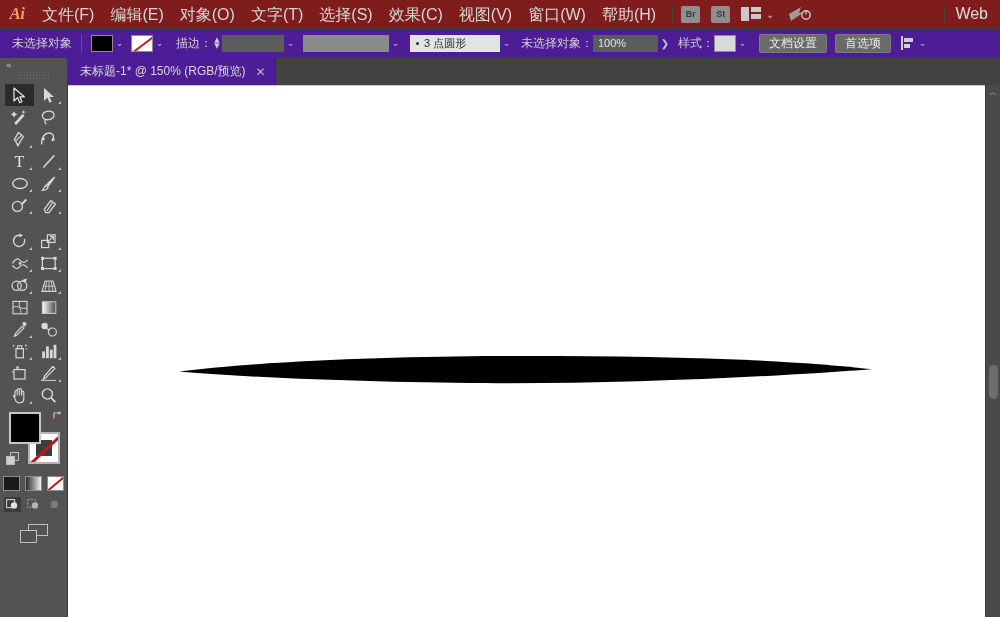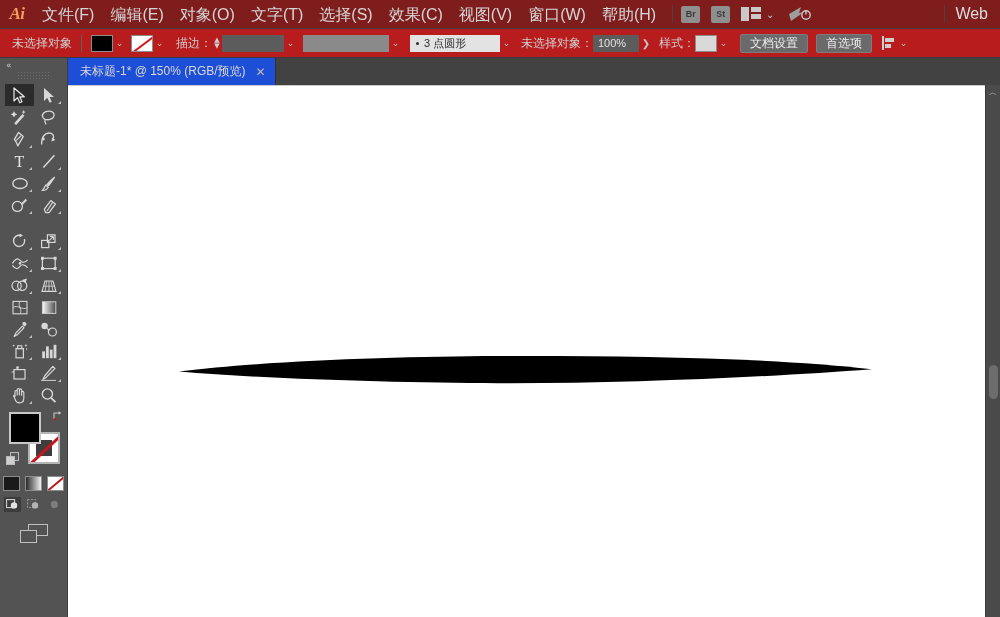--- a/index.html
+++ b/index.html
@@ -45,21 +45,21 @@
   .perf-ico{width:24px;height:18px;margin-left:12px;cursor:default;}
   .menubar-spacer{flex:1;}
   .web-label{
     padding:0 12px 0 10px;color:#dcdcdc;font-size:16px;border-left:1px solid #454545;
     height:18px;line-height:18px;cursor:default;
   }
 
   
   .controlbar{
     position:absolute;left:0;top:29px;width:1000px;height:29px;
-    background:#b91c1c;display:flex;align-items:center;
+    background:#4c1d95;display:flex;align-items:center;
     border-bottom:1px solid #3a3a3a;box-sizing:border-box;padding-left:12px;
   }
   .cb-label{color:#cfcfcf;font-size:12px;white-space:nowrap;}
   .cb-sep{width:1px;height:17px;background:#5f5f5f;margin:0 9px;}
   .swatch{
     width:22px;height:17px;border:1px solid #8c8c8c;box-sizing:border-box;cursor:default;
   }
   .swatch.black{background:#000;}
   .swatch.none{background:#fff;position:relative;overflow:hidden;}
   .swatch.none::after{
@@ -81,21 +81,21 @@
     color:#e2e2e2;font-size:11px;line-height:15px;padding:0 4px;cursor:text;
   }
   .field.wide{width:62px;}
   .field.grey{width:86px;background:#8a8a8a;border-color:#8a8a8a;}
   .brush-field{
     width:90px;height:17px;background:#e3e3e3;color:#2b2b2b;font-size:11px;
     line-height:17px;padding:0 4px 0 6px;box-sizing:border-box;
     display:flex;align-items:center;gap:5px;cursor:default;
   }
   .brush-dot{width:3px;height:3px;border-radius:50%;background:#2b2b2b;flex:none;}
-  .opac-field{width:46px;}
+  .opac-field{width:65px;}
   .arrow-btn{
     width:14px;text-align:center;color:#c8c8c8;font-size:10px;cursor:default;
     font-family:"DejaVu Sans",sans-serif;
   }
   .push-btn{
     height:19px;padding:0 9px;background:#6a6a6a;border:1px solid #7d7d7d;
     border-radius:2px;color:#eee;font-size:12px;line-height:17px;
     box-sizing:border-box;cursor:default;white-space:nowrap;
   }
   .align-ico{width:15px;height:14px;position:relative;margin-left:10px;cursor:default;}
@@ -103,21 +103,21 @@
   .align-ico i.v{left:0;top:0;width:2px;height:14px;}
   .align-ico i.h1{left:3px;top:2px;width:9px;height:4px;}
   .align-ico i.h2{left:3px;top:8px;width:6px;height:4px;}
 
   
   .tabbar{
     position:absolute;left:68px;top:58px;width:932px;height:27px;
     background:#424242;display:flex;align-items:flex-end;box-sizing:border-box;
   }
   .doc-tab{
-    height:27px;background:#1d4ed8;display:flex;align-items:center;
+    height:27px;background:#4c1d95;display:flex;align-items:center;
     padding:0 9px 0 12px;gap:10px;border-right:1px solid #2f2f2f;cursor:default;
   }
   .doc-tab-title{color:#d8d8d8;font-size:12px;white-space:nowrap;}
   .doc-tab-close{color:#bdbdbd;font-size:12px;cursor:default;line-height:1;}
 
   
   .toolbar{
     position:absolute;left:0;top:58px;width:68px;height:559px;
     background:#535353;box-sizing:border-box;border-right:1px solid #3b3b3b;
   }

